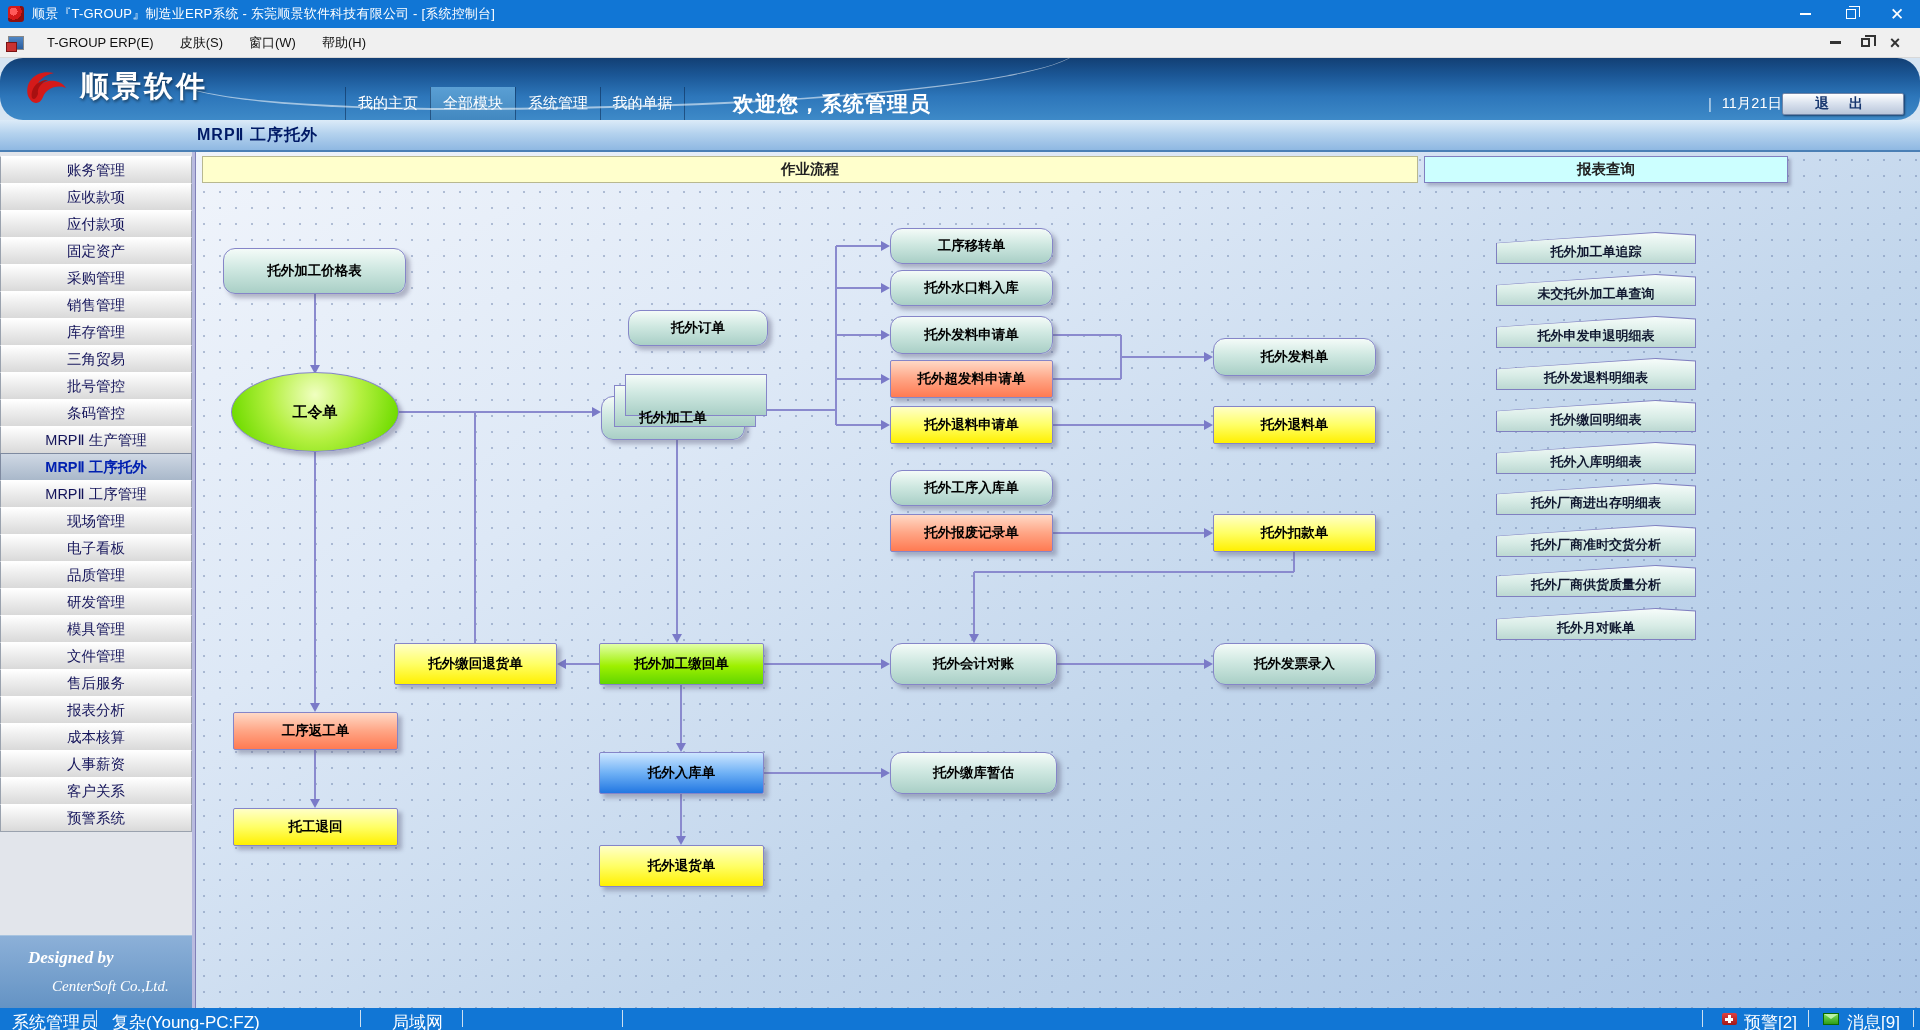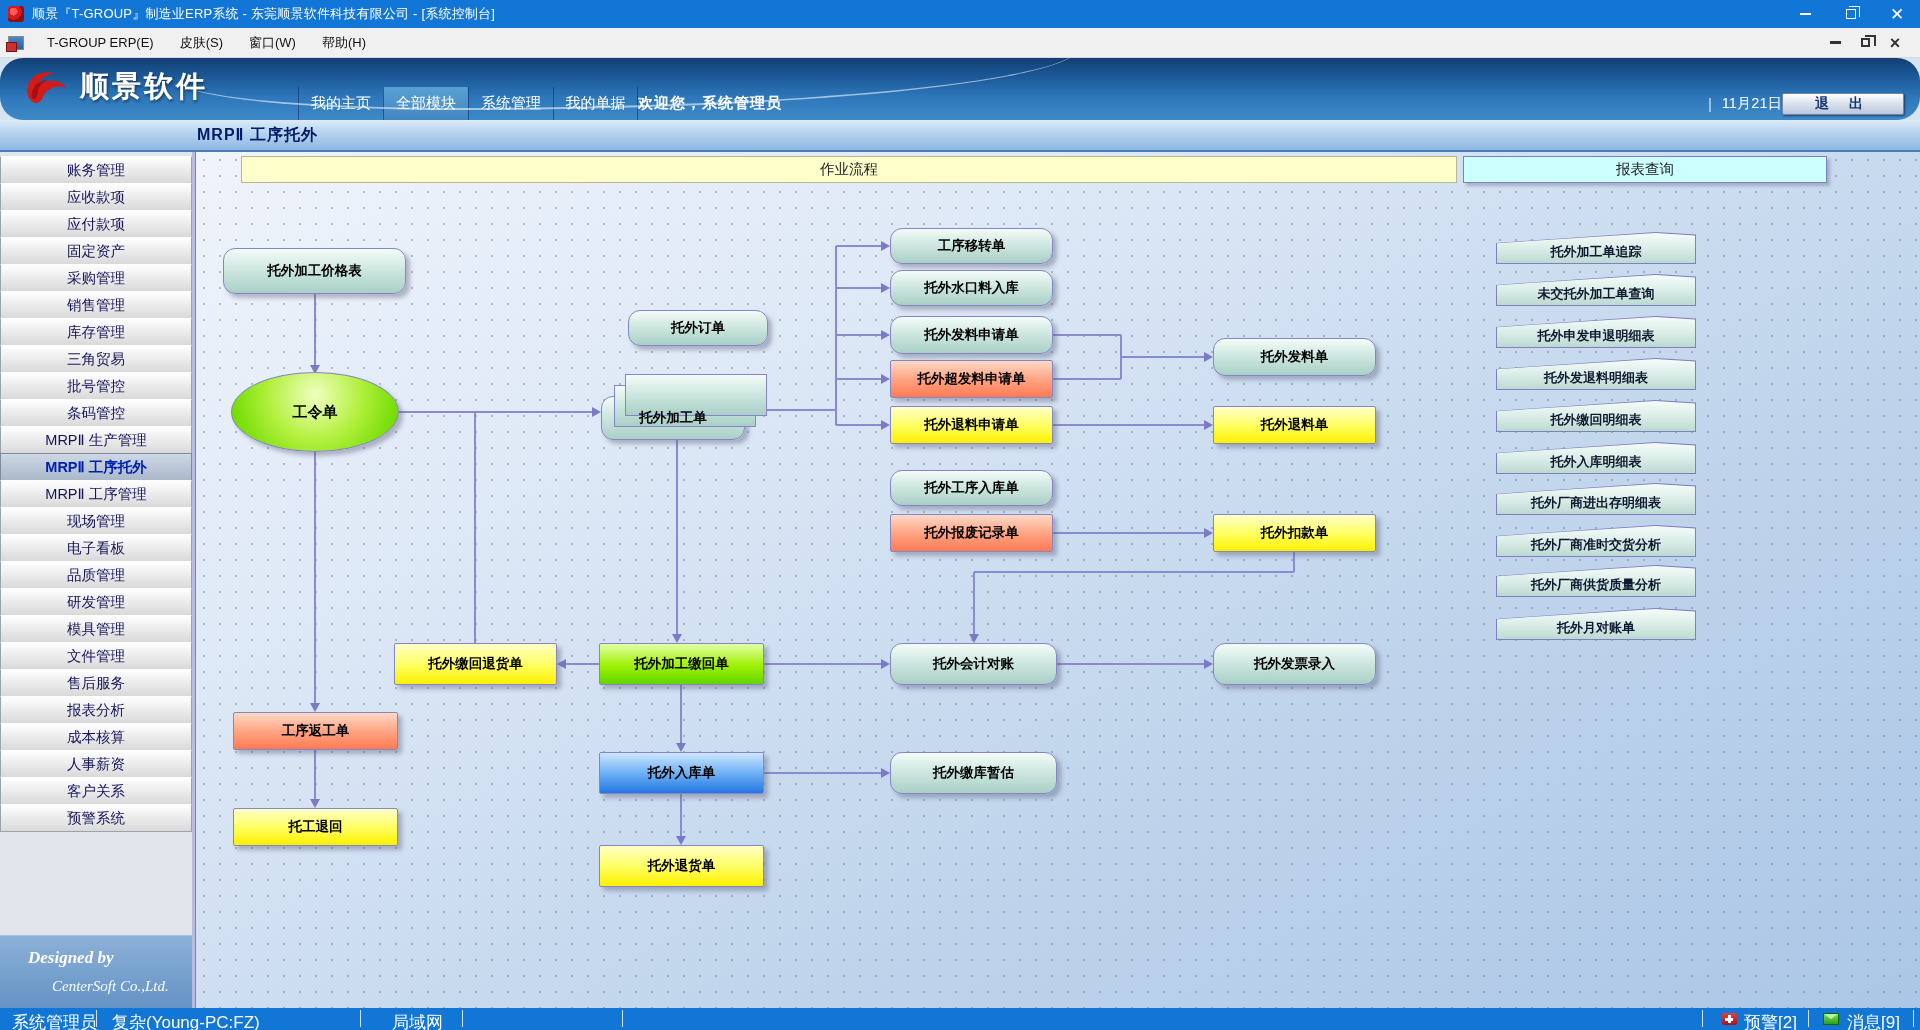--- a/index.html
+++ b/index.html
@@ -27,26 +27,26 @@
   .mc-min { width:11px; height:3px; background:#333; }
   .mc-rest { position:relative; width:9px; height:9px; border:2px solid #333; }
   .mc-rest::before { content:''; position:absolute; left:2px; top:-5px; width:9px; height:9px; border:2px solid #333; border-left:none; border-bottom:none; }
   .mc-close { color:#333; font-size:18px; line-height:1; font-weight:700; }
 
   
   .header { position:absolute; left:0; top:58px; width:1920px; height:62px; background:linear-gradient(180deg,#123f74 0%,#1b5796 28%,#2d76ba 62%,#3e8ac8 100%); overflow:hidden;border-radius:23px; }
   .header::after { content:''; position:absolute; left:180px; top:-40px; width:900px; height:90px; border-bottom:2px solid rgba(255,255,255,.55); border-radius:0 0 100% 45%; pointer-events:none; }
   .logo { position:absolute; left:22px; top:8px; display:flex; align-items:center; }
   .logo-text { color:#fff; font-size:29px; font-weight:bold; letter-spacing:3px; margin-left:10px; text-shadow:1px 2px 3px rgba(0,0,0,.45); }
-  .navrow { position:absolute; left:0; bottom:0; width:1920px; height:33px; display:flex; align-items:stretch; }
+  .navrow { position:absolute; left:0; bottom:0; width:1920px; height:33px; display:flex; align-items:stretch;padding-left:47px; }
   .nav-spacer { width:298px; }
   .nav-tab { width:85px; display:flex; align-items:center; justify-content:center; color:#fff; font-size:15px; border-left:1px solid rgba(10,40,80,.55); cursor:pointer; }
   .nav-tab:last-of-type { border-right:1px solid rgba(10,40,80,.55); }
   .nav-tab.active { background:linear-gradient(180deg,#5a9fd4,#4288c0); }
-  .welcome { display:flex; align-items:center; color:#fff; font-weight:bold; font-size:15px; letter-spacing:1px; }
+  .welcome { display:flex; align-items:center; color:#fff; font-weight:bold; font-size:21px; margin-left:48px; letter-spacing:1px; }
   .head-right { margin-left:auto; display:flex; align-items:center; margin-right:16px; }
   .head-sep { color:#cfe2f2; font-size:15px; margin-right:10px; }
   .head-date { color:#fff; font-size:14.5px; }
   .exit-btn { width:122px; height:22px; background:linear-gradient(180deg,#ffffff,#dbe3ef 45%,#b9c6da); border:1px solid #7286a8; border-radius:2px; color:#15356e; font-weight:bold; font-size:14px; letter-spacing:8px; display:flex; align-items:center; justify-content:center; box-shadow:1px 1px 2px rgba(0,0,20,.5); cursor:pointer; }
 
   
   .pageband { position:absolute; left:0; top:120px; width:1920px; height:32px; background:linear-gradient(180deg,#dcebf8 0%,#b4d2ee 45%,#8fb8e2 100%); border-bottom:2px solid #4a7fb5; display:flex; align-items:center; }
   .page-title { margin-left:197px; font-size:16px; font-weight:800; color:#001a66; letter-spacing:1px; }
 
   
@@ -56,21 +56,21 @@
   .sb-item.selected { background:linear-gradient(180deg,#cfd8e4,#a9b8ca); color:#0020b0; font-weight:bold; border-color:#7e8aa0; }
   .sb-footer { position:absolute; left:0; bottom:0; width:100%; height:73px; background:linear-gradient(180deg,#8cb0d8,#6493c4); border-top:1px solid #a8c4e0; color:#fff; }
   .sbf1 { position:absolute; left:28px; top:12px; font-family:"Liberation Serif", serif; font-style:italic; font-weight:bold; font-size:17px; }
   .sbf2 { position:absolute; left:52px; top:42px; font-family:"Liberation Serif", serif; font-style:italic; font-size:15px; }
 
   
   .canvas { position:absolute; left:195px; top:152px; width:1725px; height:856px;
     background-image: radial-gradient(circle, rgba(104,126,168,.45) 1px, rgba(0,0,0,0) 1.4px),
       linear-gradient(150deg,#f0f4fb 0%,#dde8f6 30%,#c2d6ec 60%,#abc6e6 100%);
     background-size:16px 16px, 100% 100%; border-left:1px solid #8080b8; }
-  .band { position:absolute; display:flex; align-items:center; justify-content:center; font-size:14.5px; font-weight:normal; color:#222;margin-left:39px; }
+  .band { position:absolute; display:flex; align-items:center; justify-content:center; font-size:14.5px; font-weight:bold; color:#222; }
   .band-process { left:6px; top:4px; width:1216px; height:27px; background:#ffffcc; border:1px solid #b8b890; }
   .band-report { left:1228px; top:4px; width:364px; height:27px; background:#ccffff; border:1px solid #8080c0; box-shadow:3px 3px 3px rgba(90,90,120,.35); }
 
   .node { position:absolute; display:flex; align-items:center; justify-content:center; font-size:13.5px; font-weight:600; color:#000; border:1px solid #8585c8; border-radius:2px; box-shadow:4px 4px 4px rgba(90,90,120,.4); z-index:3; cursor:pointer; }
   .node.teal   { background:linear-gradient(180deg,#f4fbf8,#cfe8e1 45%,#a9cfc6);border-radius:12px; }
   .node.red    { background:linear-gradient(180deg,#ffd9c6,#ffa585 50%,#ff7a52); }
   .node.yellow { background:linear-gradient(180deg,#ffffc8,#ffff66 50%,#fff000); }
   .node.green  { background:linear-gradient(180deg,#e2ffa8,#9ef000 55%,#62d600); }
   .node.blue   { background:linear-gradient(180deg,#cde6ff,#6fb1f5 50%,#2277e2); }
   .node.ellipse { border-radius:50%; background:radial-gradient(circle at 50% 28%,#f0ffc0,#b4f040 45%,#70dc00 85%); font-size:15px; }

